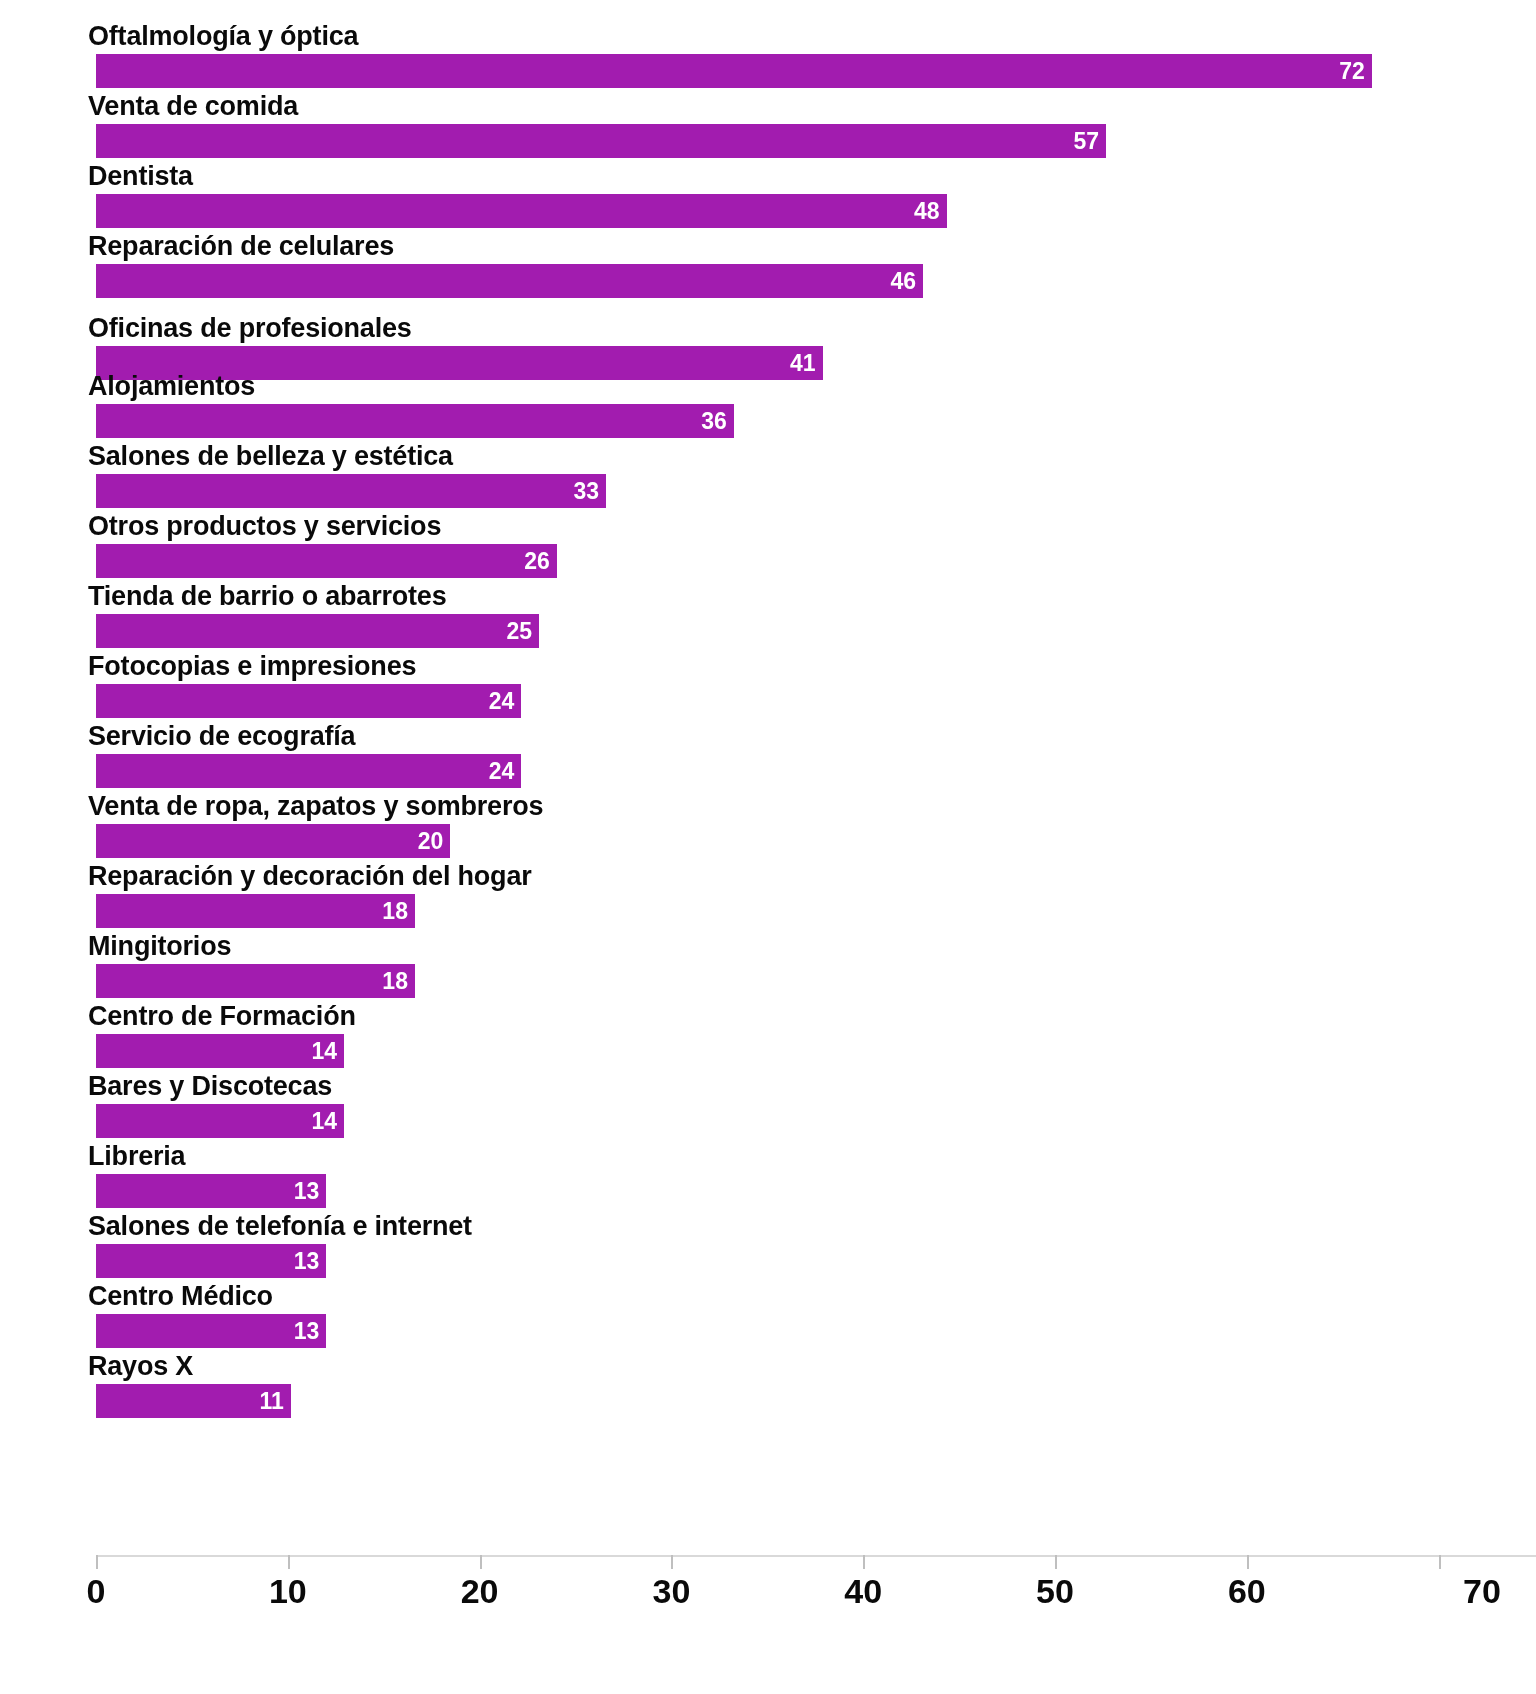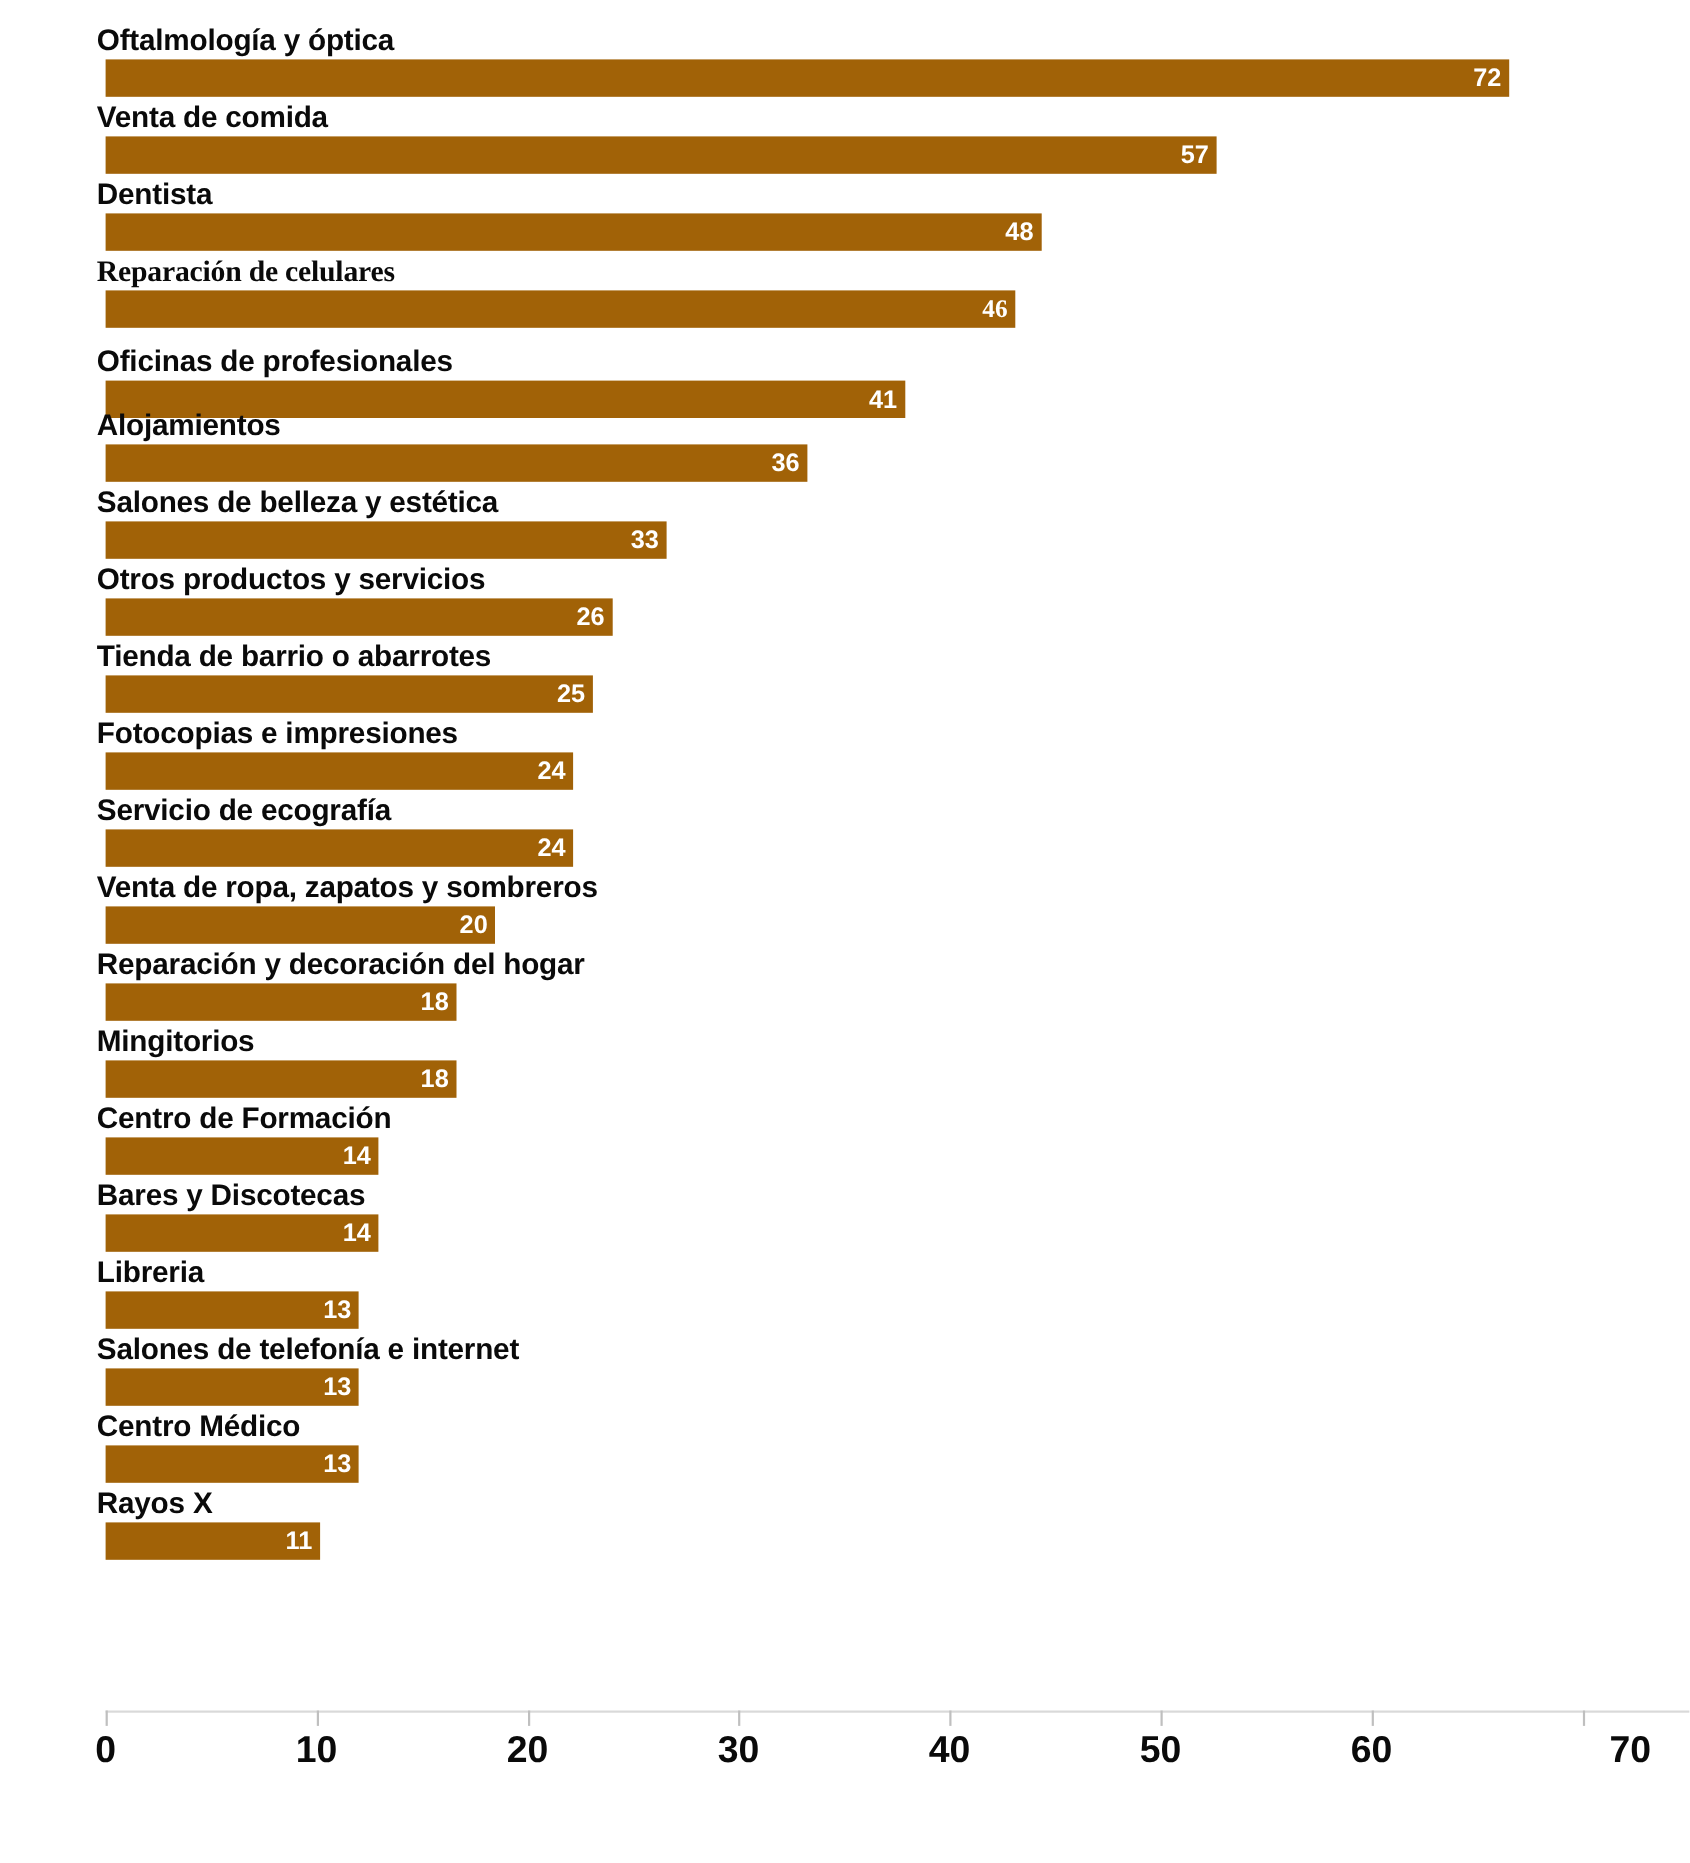--- a/index.html
+++ b/index.html
@@ -39,21 +39,21 @@
   }
   .bar-track{
     position:absolute;
     left:96px;
     top:34px;
     height:34px;
   }
   .bar{
     position:relative;
     height:34px;
-    background:#a16207;
+    background:#a21caf;
     box-sizing:border-box;
   }
   .bar-value{
     position:absolute;
     right:7px;
     top:50%;
     transform:translateY(-50%);
     font-size:23px;
     font-weight:bold;
     color:#ffffff;
@@ -114,21 +114,21 @@
         </div>
       </div>
       <div class="row" style="top: 160px;">
         <div class="cat-label">Dentista</div>
         <div class="bar-track" style="width: 850.56px;">
           <div class="bar">
             <span class="bar-value">48</span>
           </div>
         </div>
       </div>
-      <div class="row" style="top: 230px; font-family: Liberation Serif, serif;">
+      <div class="row" style="top: 230px;">
         <div class="cat-label">Reparación de celulares</div>
         <div class="bar-track" style="width: 827px;">
           <div class="bar">
             <span class="bar-value">46</span>
           </div>
         </div>
       </div>
       <div class="row" style="top: 312px; padding-left: 32px;">
         <div class="cat-label">Oficinas de profesionales</div>
         <div class="bar-track" style="width: 726.52px;">

